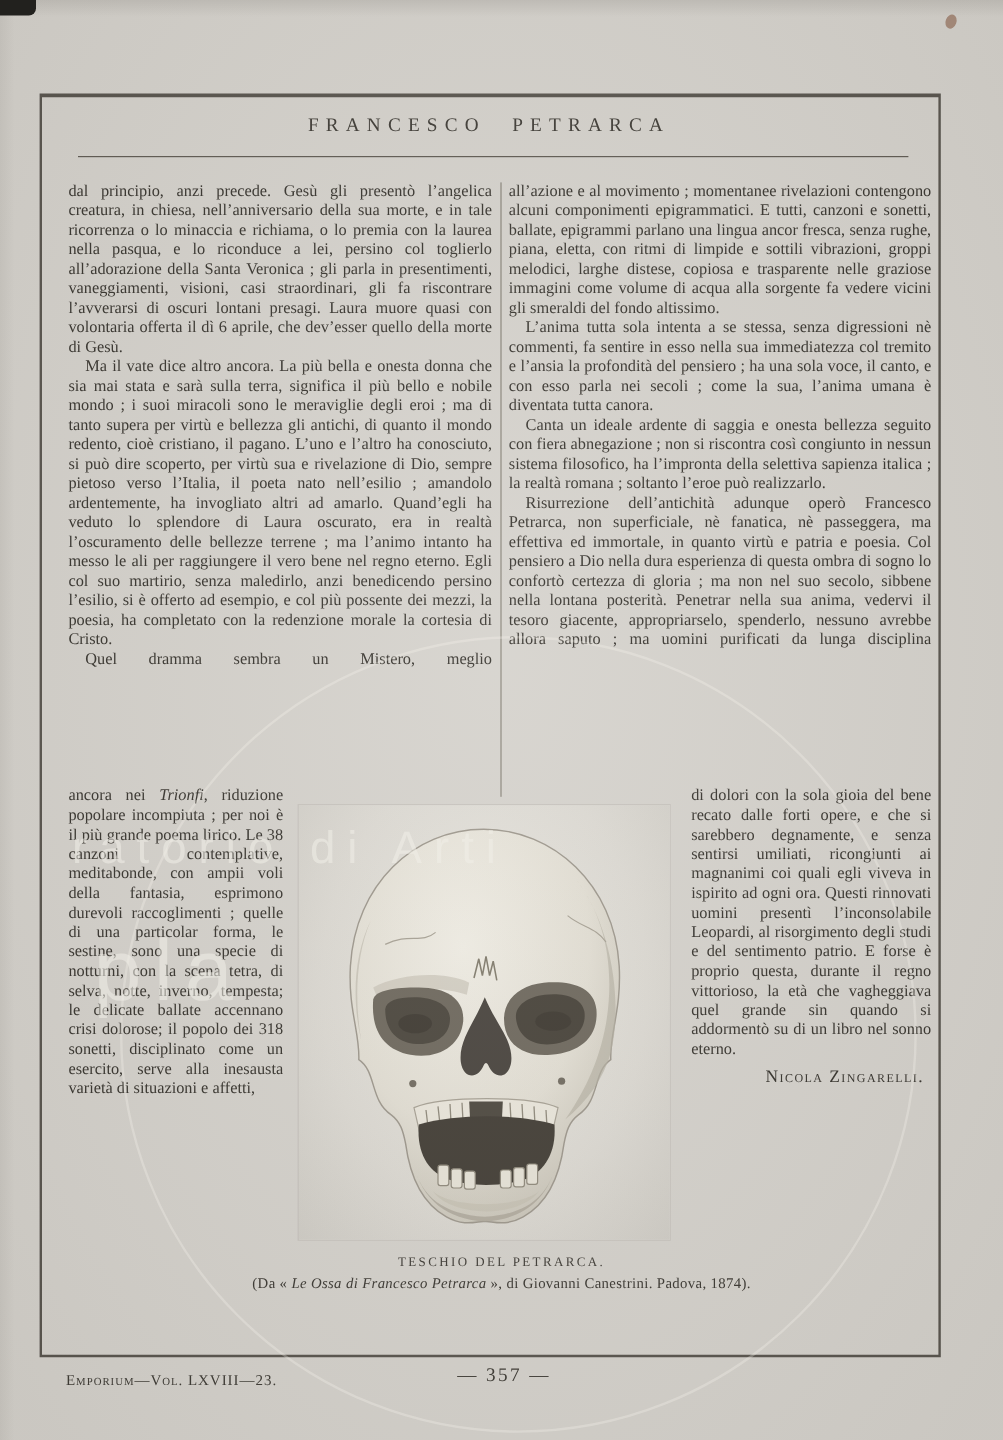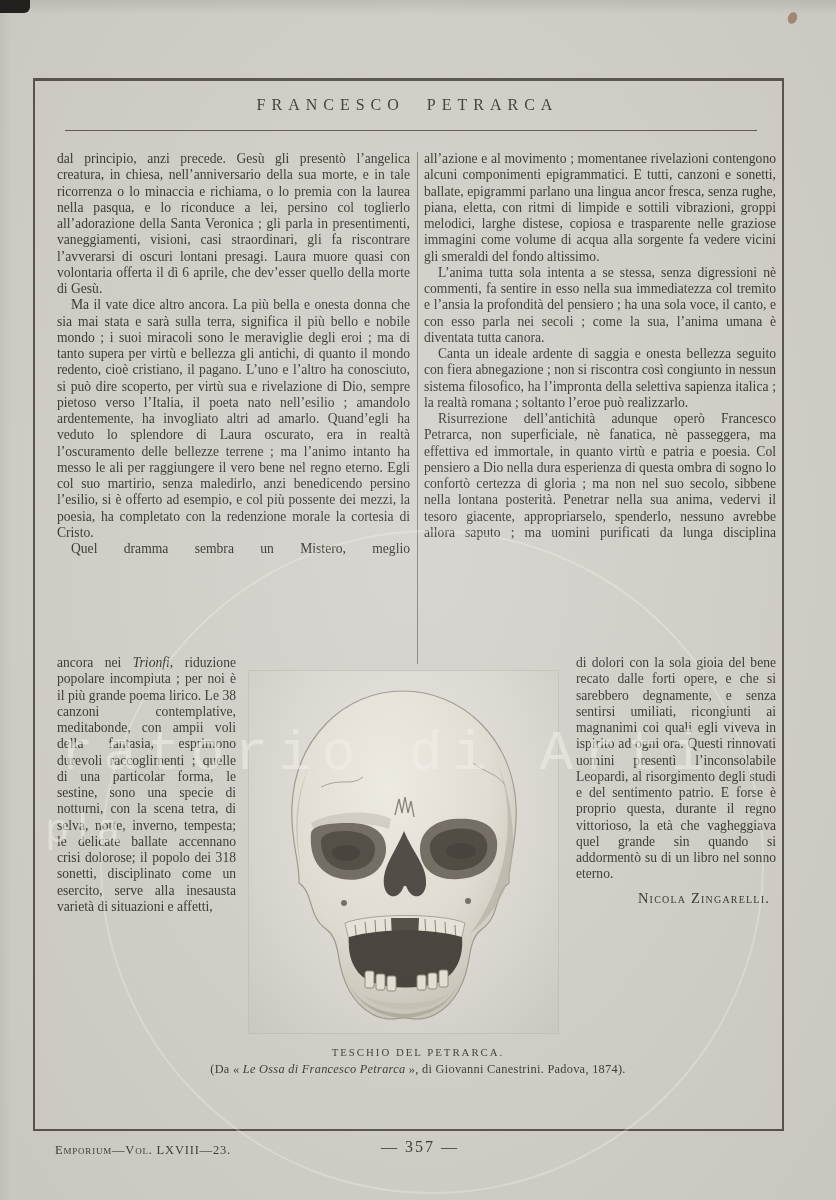--- a/index.html
+++ b/index.html
@@ -53,22 +53,22 @@
   .cap-source .it{font-style:italic;}
 
   .footer-vol{position:absolute;left:55px;top:1143px;font-variant:small-caps;
     font-size:12.5px;letter-spacing:.8px;color:#3a3731;z-index:3;}
   .footer-page{position:absolute;left:320px;top:1138px;width:200px;text-align:center;
     font-size:16px;letter-spacing:2px;color:#3a3731;z-index:3;}
 
   
   .wm{position:absolute;z-index:50;pointer-events:none;color:rgba(240,238,232,.55);
     font-family:"Liberation Sans", sans-serif;mix-blend-mode:lighten;}
-  .wm-1{left:60px;top:722px;font-size:56px;letter-spacing:10px;font-family:Liberation Mono, monospace;}
-  .wm-2{left:46px;top:768px;font-size:40px;letter-spacing:10px;margin-top:38px;}
+  .wm-1{left:60px;top:686px;font-size:38px;letter-spacing:10px;}
+  .wm-2{left:78px;top:768px;font-size:72px;letter-spacing:10px;}
   .wm-circle{position:absolute;left:100px;top:530px;width:660px;height:660px;border-radius:50%;
     border:2px solid rgba(250,248,242,.28);z-index:49;pointer-events:none;}
 </style>
 </head>
 <body>
 
 <div class="scan-shade"></div>
 <div class="corner-mark"></div>
 <div class="speck"></div>
 

